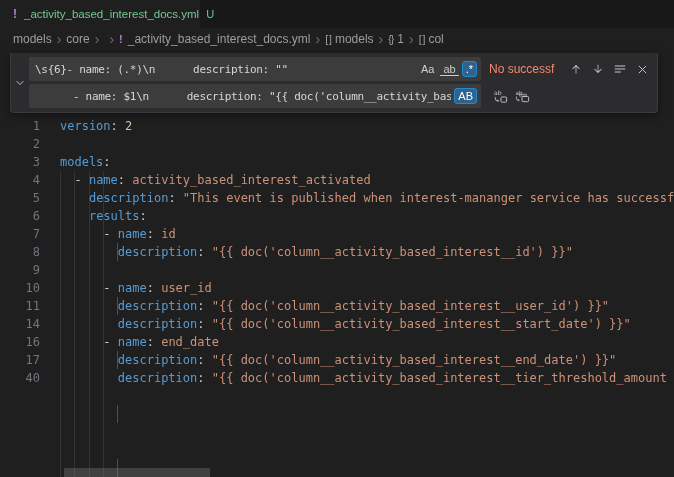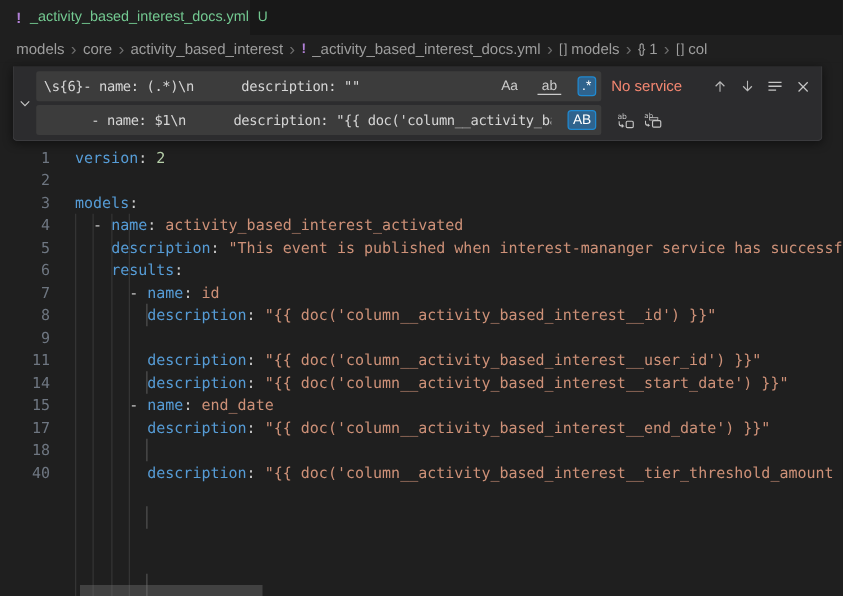--- a/index.html
+++ b/index.html
@@ -46,21 +46,21 @@
                 background:#2c2c2e; border:1px solid #3b3b3e; border-top:none;
                 border-radius:0 0 4px 4px; box-shadow:0 2px 8px rgba(0,0,0,.45);
                 display:flex; z-index:10; }
   .fw-toggle-col { width:18px; display:flex; align-items:center; justify-content:center; cursor:pointer; }
   .fw-rows { flex:1; padding:4px 4px 4px 0; }
   .fw-row { display:flex; align-items:center; height:24px; margin-bottom:3px; }
   .fw-input { display:flex; align-items:center; width:452px; height:24px; background:#3c3c3c;
               border-radius:2px; padding:0 4px 0 6px; overflow:hidden; }
   .fw-text { flex:1; font-family:"DejaVu Sans Mono", monospace; font-size:11px; letter-spacing:-0.3px;
              color:#d6d6d6; white-space:pre; overflow:hidden; }
-  .fw-opt { color:#cccccc; font-size:11px; padding:1px 3px; margin-left:13px; border-radius:3px;
+  .fw-opt { color:#cccccc; font-size:11px; padding:1px 3px; margin-left:3px; border-radius:3px;
             cursor:pointer; flex:none; }
   .fw-opt.word { border-bottom:1px solid #cccccc; border-radius:0; padding-bottom:0; }
   .fw-opt.active { background:#2f638d; border:1px solid #1f8ad2; color:#ffffff; }
   .fw-status { color:#f48771; font-size:12px; margin-left:8px; width:76px; flex:none; }
   .fw-btn { width:22px; height:20px; display:flex; align-items:center; justify-content:center;
             color:#c5c5c5; cursor:pointer; flex:none; border-radius:3px; }
   .fw-btn svg { display:block; } 
 </style>
 </head>
 <body>
@@ -78,23 +78,20 @@
 
   <div class="breadcrumb" id="breadcrumb">
       <span class="bc-item">
         <span>models</span>
       </span>
       <span class="bc-sep">›</span>
       <span class="bc-item">
         <span>core</span>
       </span>
       <span class="bc-sep">›</span>
-      <span class="bc-item">
-        <span>activity_based_interest</span>
-      </span>
       <span class="bc-sep">›</span>
       <span class="bc-item">
         <span class="bc-ficon">!</span>
         <span>_activity_based_interest_docs.yml</span>
       </span>
       <span class="bc-sep">›</span>
       <span class="bc-item">
         <span class="bc-symicon">[ ]</span>
         <span>models</span>
       </span>
@@ -125,45 +122,45 @@
     <div class="code" id="code">
         <div class="code-line"><span class="lnum">1</span><span class="tok-key">version</span><span class="tok-punc">: </span><span class="tok-num">2</span></div>
         <div class="code-line"><span class="lnum">2</span></div>
         <div class="code-line"><span class="lnum">3</span><span class="tok-key">models</span><span class="tok-punc">:</span></div>
         <div class="code-line"><span class="lnum">4</span><span class="tok-punc">  - </span><span class="tok-key">name</span><span class="tok-punc">: </span><span class="tok-str">activity_based_interest_activated</span></div>
         <div class="code-line"><span class="lnum">5</span><span class="tok-punc">    </span><span class="tok-key">description</span><span class="tok-punc">: </span><span class="tok-str">"This event is published when interest-mananger service has successf</span></div>
         <div class="code-line"><span class="lnum">6</span><span class="tok-punc">    </span><span class="tok-key">results</span><span class="tok-punc">:</span></div>
         <div class="code-line"><span class="lnum">7</span><span class="tok-punc">      - </span><span class="tok-key">name</span><span class="tok-punc">: </span><span class="tok-str">id</span></div>
         <div class="code-line"><span class="lnum">8</span><span class="tok-punc">        </span><span class="tok-key">description</span><span class="tok-punc">: </span><span class="tok-str">"{{ doc('column__activity_based_interest__id') }}"</span></div>
         <div class="code-line"><span class="lnum">9</span></div>
+        <div class="code-line"><span class="lnum">10</span><span class="tok-punc">      - </span><span class="tok-key">name</span><span class="tok-punc">: </span><span class="tok-str">user_id</span></div>
         <div class="code-line"><span class="lnum">11</span><span class="tok-punc">        </span><span class="tok-key">description</span><span class="tok-punc">: </span><span class="tok-str">"{{ doc('column__activity_based_interest__user_id') }}"</span></div>
         <div class="code-line"><span class="lnum">14</span><span class="tok-punc">        </span><span class="tok-key">description</span><span class="tok-punc">: </span><span class="tok-str">"{{ doc('column__activity_based_interest__start_date') }}"</span></div>
-        <div class="code-line"><span class="lnum">15</span><span class="tok-punc">      - </span><span class="tok-key">name</span><span class="tok-punc">: </span><span class="tok-str">end_date</span></div>
+        <div class="code-line"><span class="lnum">16</span><span class="tok-punc">      - </span><span class="tok-key">name</span><span class="tok-punc">: </span><span class="tok-str">end_date</span></div>
         <div class="code-line"><span class="lnum">17</span><span class="tok-punc">        </span><span class="tok-key">description</span><span class="tok-punc">: </span><span class="tok-str">"{{ doc('column__activity_based_interest__end_date') }}"</span></div>
-        <div class="code-line"><span class="lnum">18</span></div>
         <div class="code-line"><span class="lnum">40</span><span class="tok-punc">        </span><span class="tok-key">description</span><span class="tok-punc">: </span><span class="tok-str">"{{ doc('column__activity_based_interest__tier_threshold_amount</span></div>
       </div>
     <div class="hscroll"></div>
   </div>
 
   <div class="findwidget">
     <div class="fw-toggle-col">
       <svg width="12" height="12" viewBox="0 0 16 16">
         <path d="M3.5 5.5 8 10l4.5-4.5" fill="none" stroke="#c5c5c5" stroke-width="1.3"></path>
       </svg>
     </div>
     <div class="fw-rows">
       <div class="fw-row">
         <div class="fw-input">
           <span class="fw-text">\s{6}- name: (.*)\n      description: ""</span>
           <span class="fw-opt">Aa</span>
           <span class="fw-opt word">ab</span>
           <span class="fw-opt active">.*</span>
         </div>
-        <span class="fw-status">No service</span>
+        <span class="fw-status">No successf</span>
         <div class="fw-btn">
           <svg width="14" height="14" viewBox="0 0 16 16">
             <path d="M8 3.2 3.6 7.6l.8.8L7.5 5.3V13h1V5.3l3.1 3.1.8-.8z" fill="#b8b8b8"></path>
           </svg>
         </div>
         <div class="fw-btn">
           <svg width="14" height="14" viewBox="0 0 16 16">
             <path d="M8 12.8l4.4-4.4-.8-.8-3.1 3.1V3h-1v7.7L4.4 7.6l-.8.8z" fill="#b8b8b8"></path>
           </svg>
         </div>

